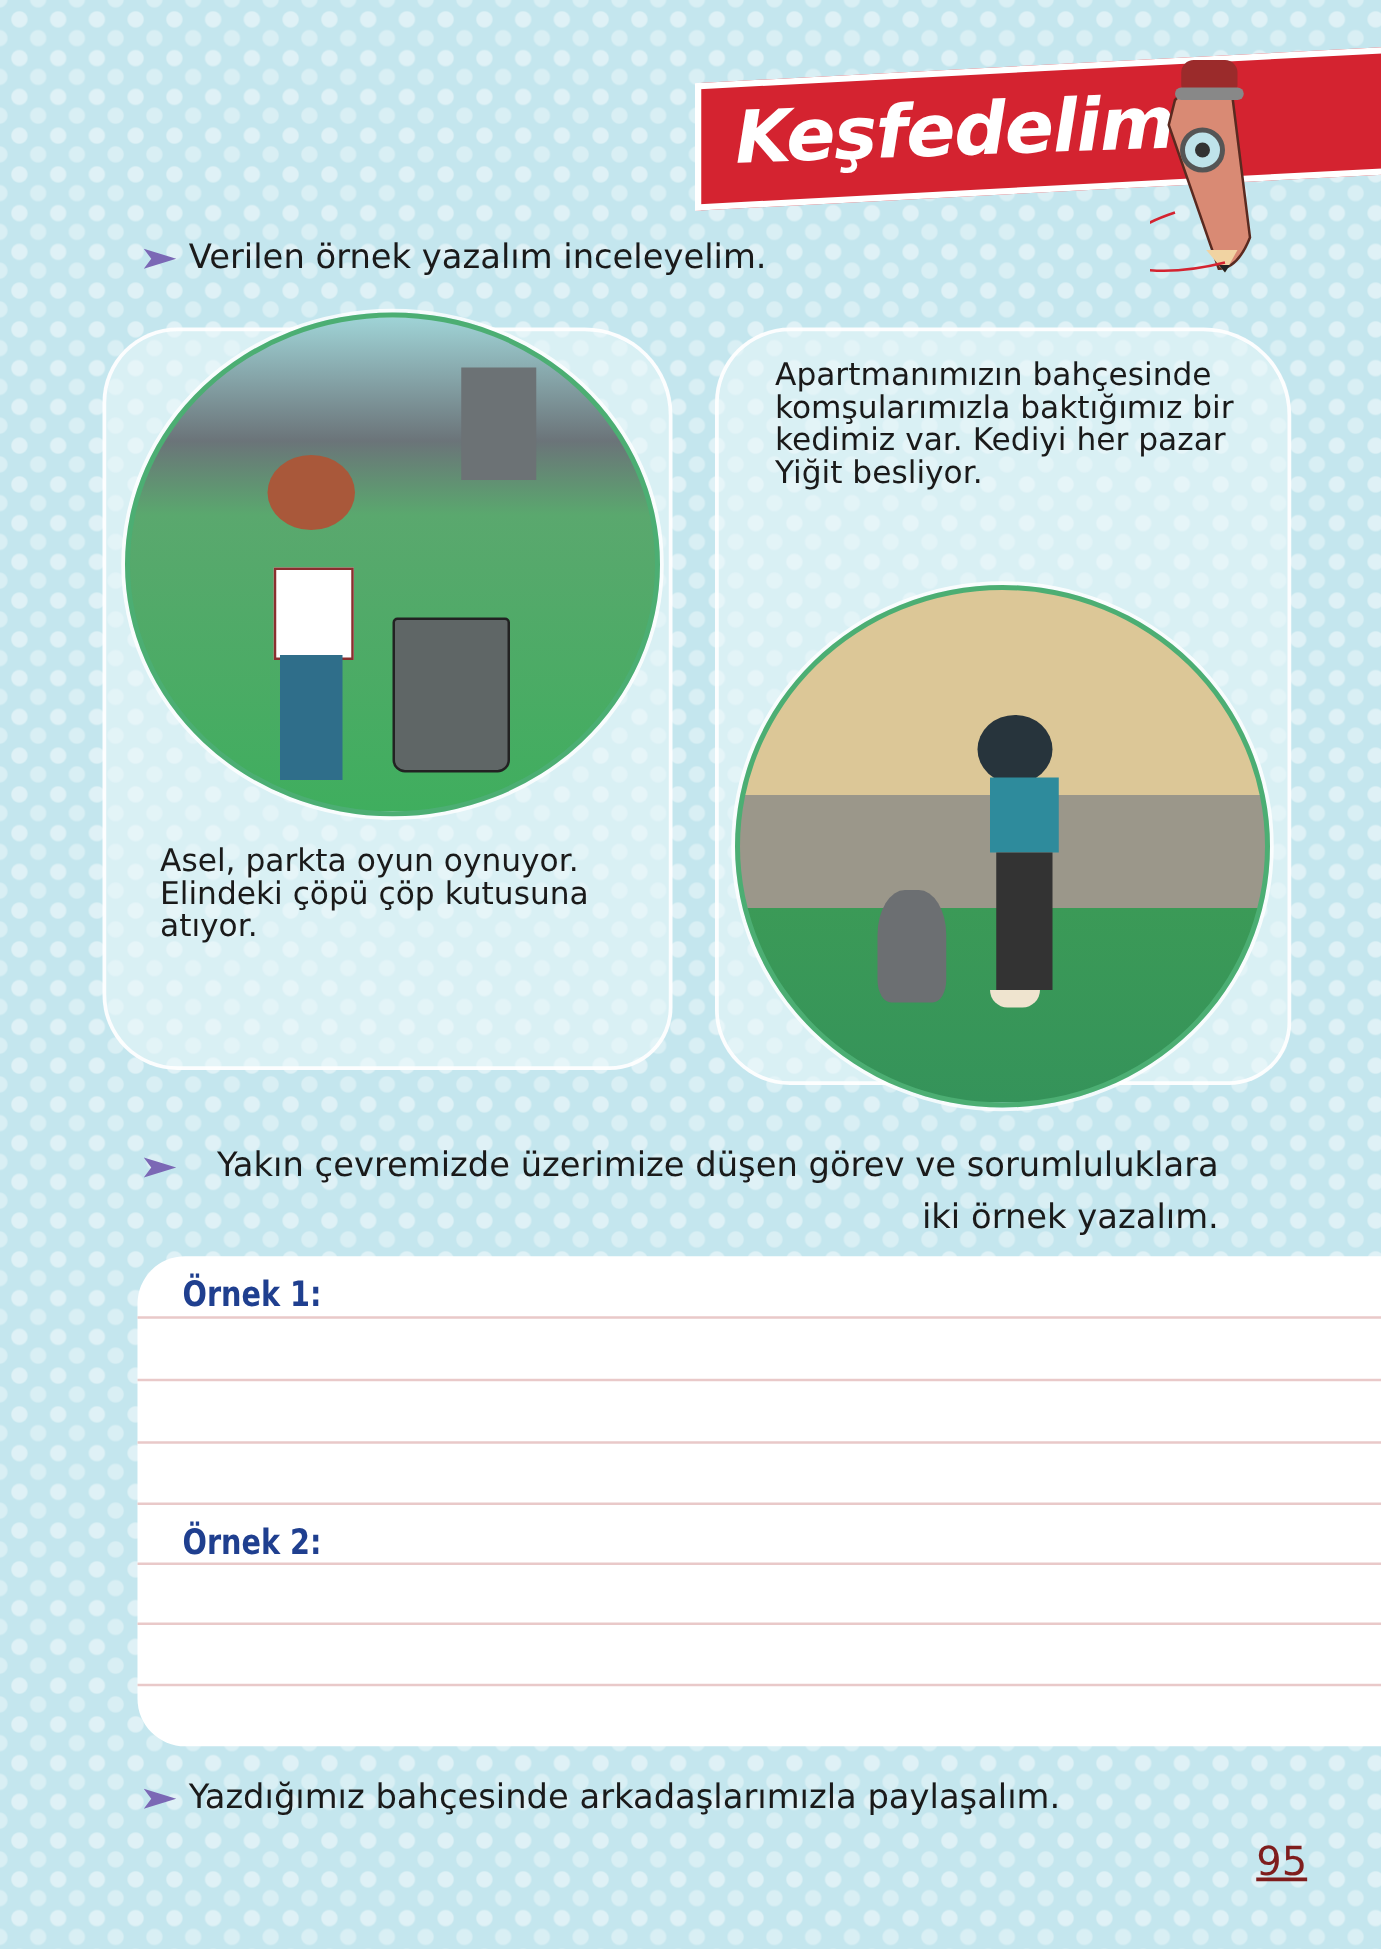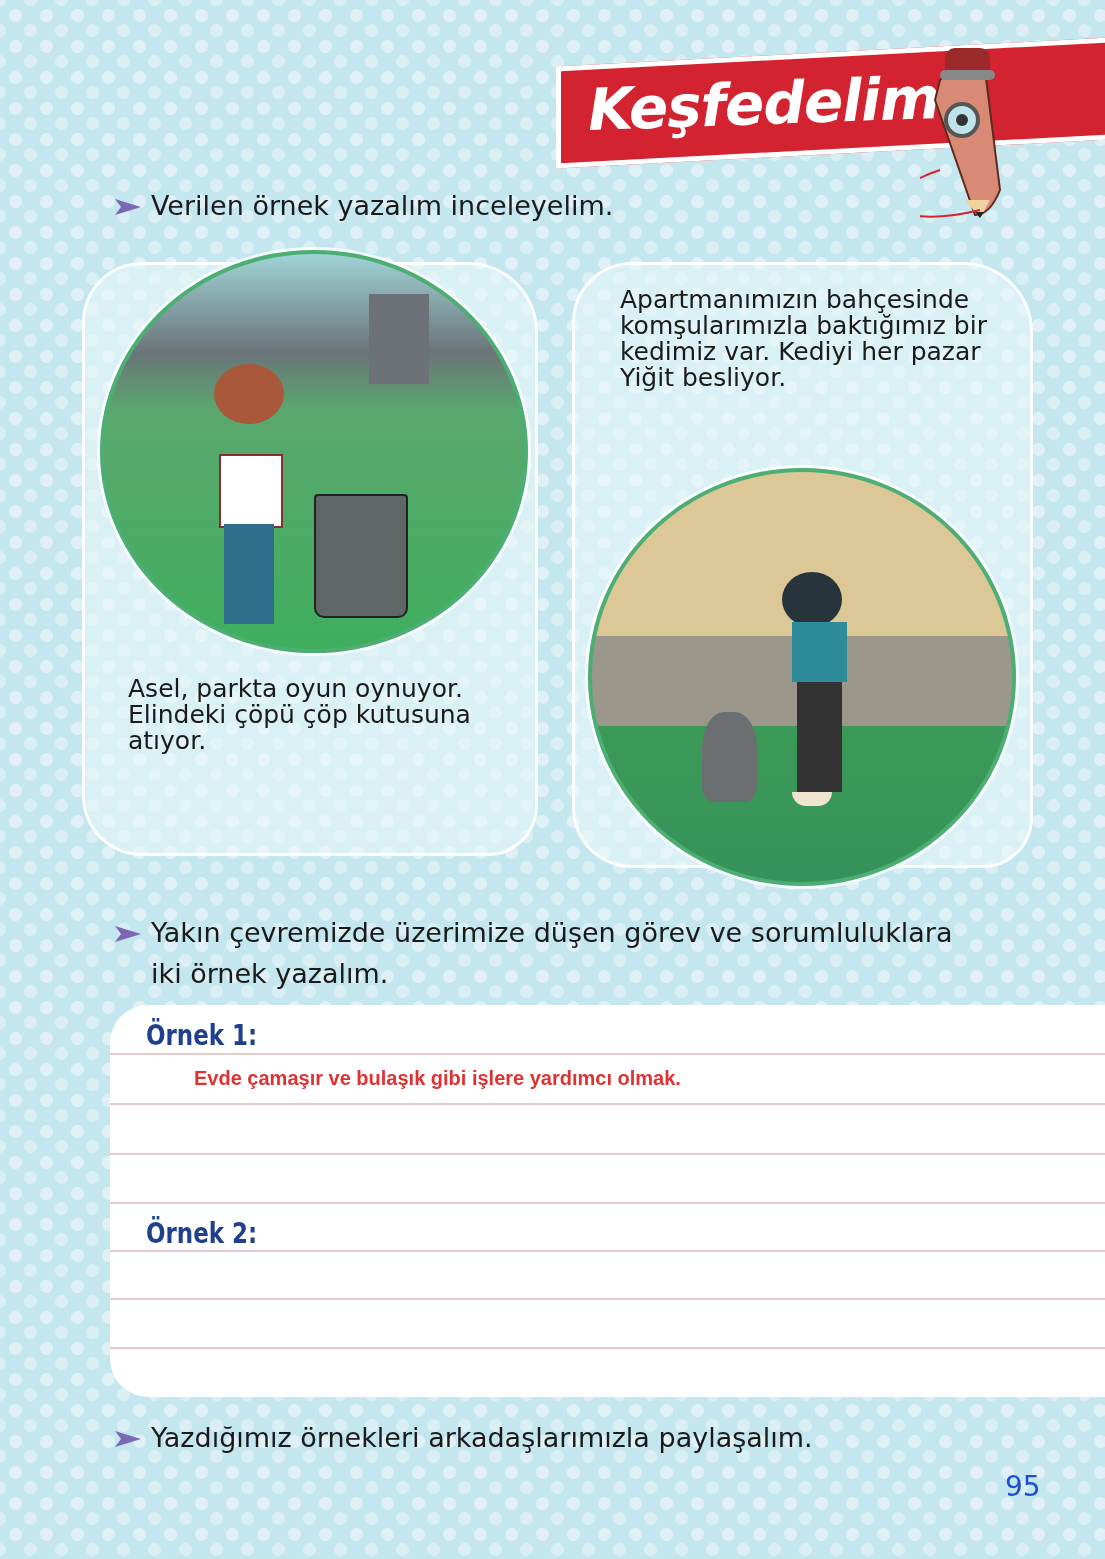--- a/index.html
+++ b/index.html
@@ -20,21 +20,21 @@
   .instr{font-size:27px;color:#1a1a1a;display:flex;align-items:flex-start;}
   .arrow{width:26px;height:20px;margin-right:10px;margin-top:7px;flex:0 0 auto;}
   .card{background:rgba(235,248,250,0.55);border:3px solid rgba(255,255,255,0.9);border-radius:60px 70px 50px 60px;}
   .circle{border-radius:50%;overflow:hidden;border:4px solid #4cae73;box-shadow:0 0 0 3px rgba(255,255,255,0.8);}
   .story{font-size:25px;line-height:26px;color:#1a1a1a;}
   .notebook{left:110px;top:1005px;width:1066px;height:392px;background:#fff;border-radius:38px;}
   .line{position:absolute;left:0;right:0;height:2px;background:#e9c9c9;}
   .ex-label{position:absolute;font-family:"DejaVu Sans", sans-serif;font-weight:bold;
     color:#1f3f8f;font-size:28px;transform:scaleX(0.82);transform-origin:left;}
   .answer{position:absolute;font-family:"Liberation Sans", sans-serif;font-weight:bold;color:#e03232;font-size:20px;}
-  .pagenum{left:1005px;top:1470px;font-size:28px;color:#1d4ed8;}
+  .pagenum{left:1005px;top:1470px;font-size:32px;color:#7f1d1d;text-decoration:underline;}
 </style>
 </head>
 <body>
 
 <div class="abs banner"></div>
 <div class="abs banner-title">Keşfedelim</div>
 <svg class="abs pencil" viewBox="0 0 95 180">
   <path d="M20 40 Q40 20 65 30 L80 150 Q70 175 55 175 L15 60 Z" fill="#d98a74" stroke="#5a2a20" stroke-width="2"></path>
   <rect x="25" y="8" width="45" height="30" rx="10" fill="#9b2b2b"></rect>
   <rect x="20" y="30" width="55" height="10" rx="5" fill="#888"></rect>
@@ -65,42 +65,41 @@
 <div class="abs card" style="left:572px;top:262px;width:455px;height:600px;"></div>
 <div class="abs story" style="left:620px;top:287px;width:390px;">Apartmanımızın bahçesinde komşularımızla baktığımız bir kedimiz var. Kediyi her pazar Yiğit besliyor.</div>
 <div class="abs circle" style="left:588px;top:468px;width:420px;height:410px;background:linear-gradient(#dcc797 0%,#dcc797 40%,#9b978a 40%,#9b978a 62%,#3b9a57 62%,#35935a 100%);">
   <div class="abs" style="left:190px;top:100px;width:60px;height:55px;border-radius:50%;background:#27343c;"></div>
   <div class="abs" style="left:200px;top:150px;width:55px;height:60px;background:#2e8b9c;"></div>
   <div class="abs" style="left:205px;top:210px;width:45px;height:110px;background:#333;"></div>
   <div class="abs" style="left:110px;top:240px;width:55px;height:90px;background:#6c6f72;border-radius:40% 40% 20% 20%;"></div>
   <div class="abs" style="left:200px;top:320px;width:40px;height:14px;background:#efe4cf;border-radius:0 0 20px 20px;"></div>
 </div>
 
-<div class="abs instr" style="left:115px;top:912px;width:860px;line-height:41px;">
+<div class="abs instr" style="left:115px;top:912px;width:860px;line-height:41px;text-align:right;">
   <svg class="arrow" viewBox="0 0 26 20" style="margin-top:12px">
       <path d="M0 2 L26 10 L0 18 L6 10 Z" fill="#7b68b5"></path>
     </svg>
   <span>Yakın çevremizde üzerimize düşen görev ve sorumluluklara iki örnek yazalım.</span>
 </div>
 
 <div class="abs notebook">
   <div class="line" style="top:48px;"></div>
   <div class="line" style="top:98px;"></div>
   <div class="line" style="top:148px;"></div>
   <div class="line" style="top:197px;"></div>
   <div class="line" style="top:245px;"></div>
   <div class="line" style="top:293px;"></div>
   <div class="line" style="top:342px;"></div>
 
   <div class="ex-label" style="left:36px;top:14px;">Örnek 1:</div>
-  <div class="answer" style="left:84px;top:62px;">Evde çamaşır ve bulaşık gibi işlere yardımcı olmak.</div>
 
   <div class="ex-label" style="left:36px;top:212px;">Örnek 2:</div>
 </div>
 
 <div class="abs instr" style="left:115px;top:1422px;">
   <svg class="arrow" viewBox="0 0 26 20">
       <path d="M0 2 L26 10 L0 18 L6 10 Z" fill="#7b68b5"></path>
     </svg>
-  <span>Yazdığımız örnekleri arkadaşlarımızla paylaşalım.</span>
+  <span>Yazdığımız bahçesinde arkadaşlarımızla paylaşalım.</span>
 </div>
 
 <div class="abs pagenum">95</div>
 
 </body></html>

